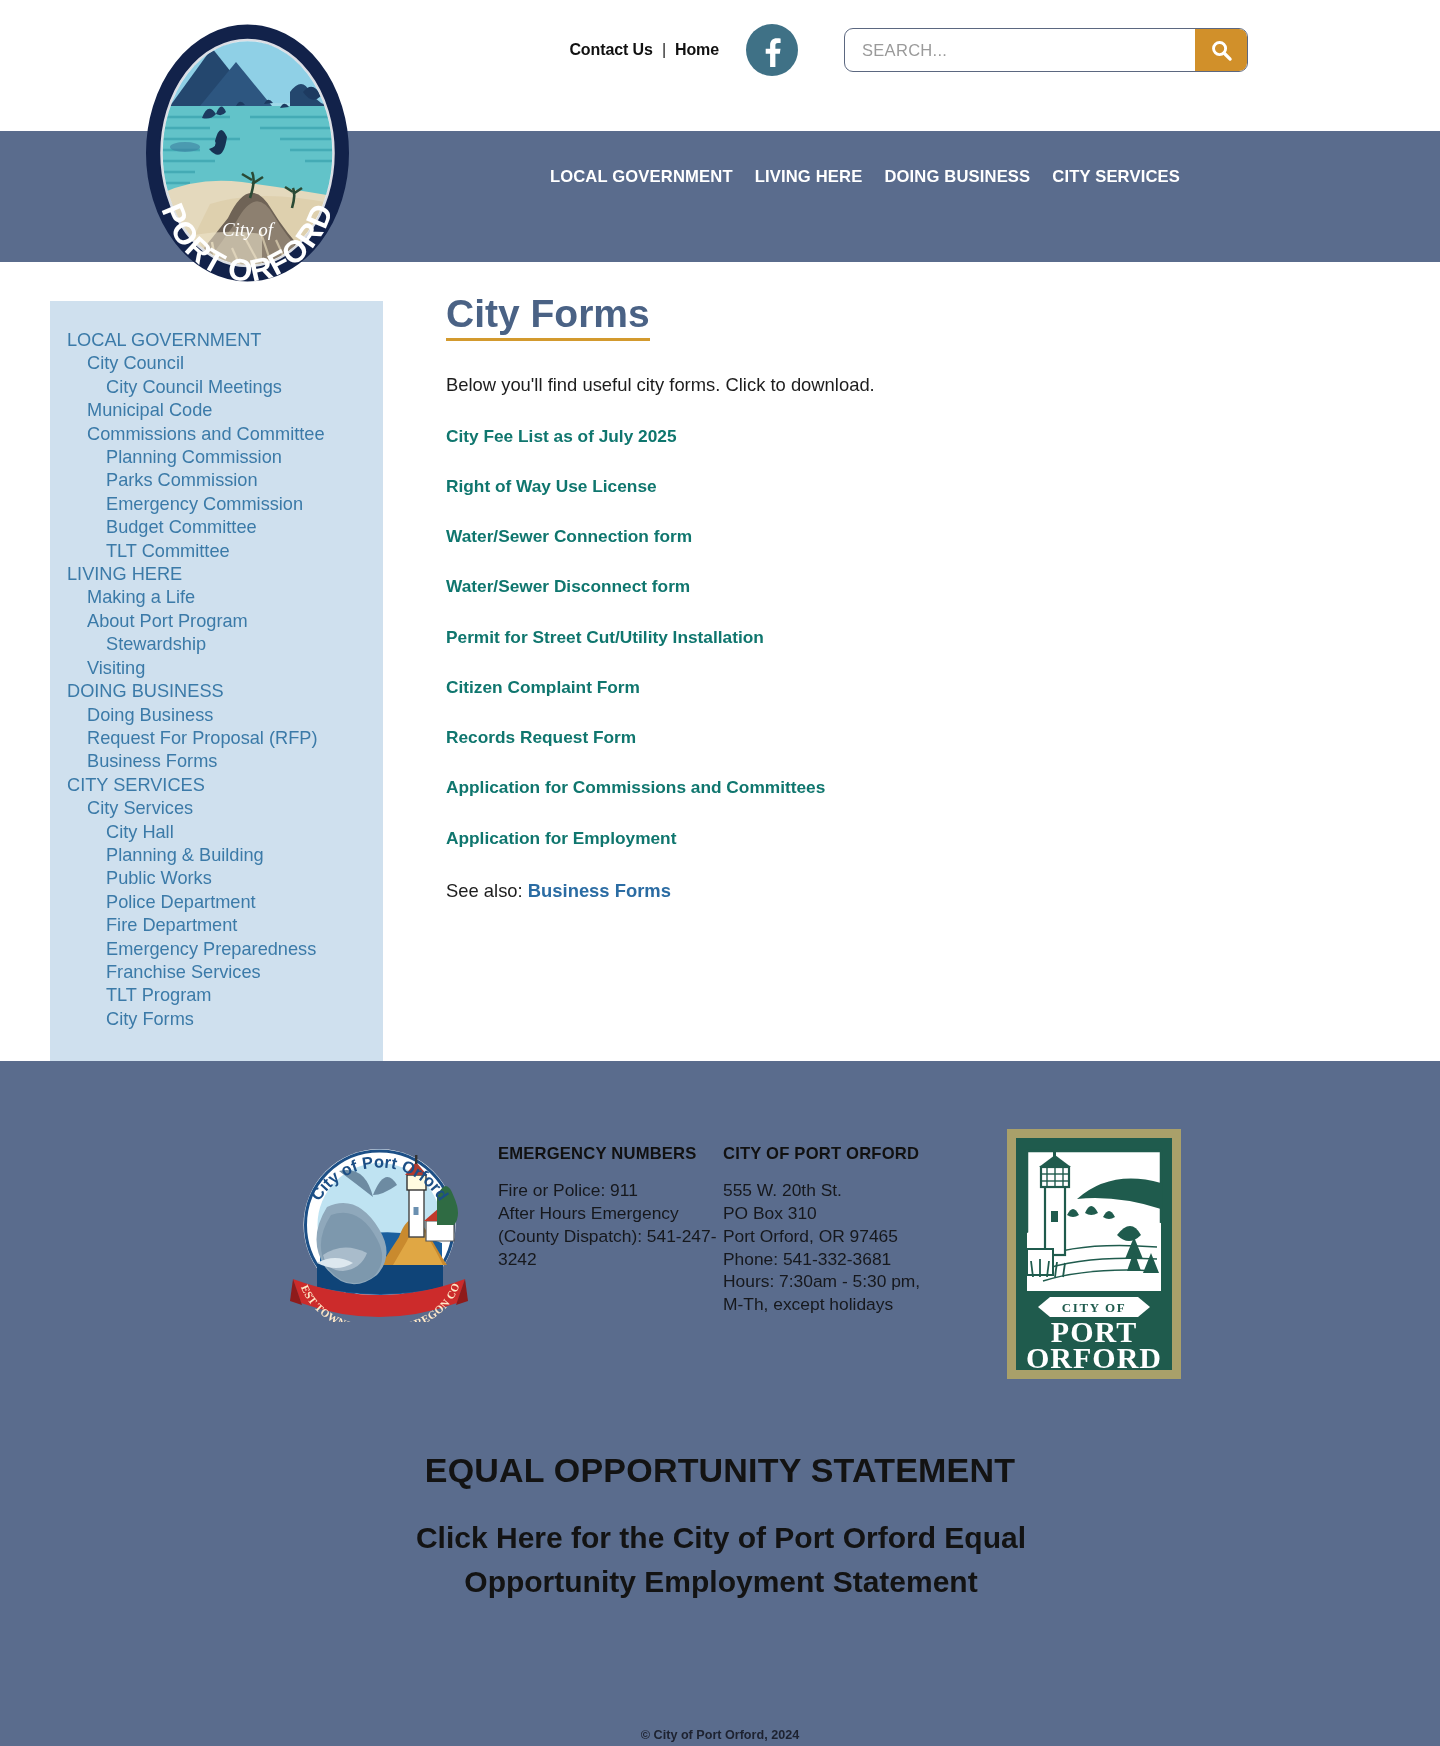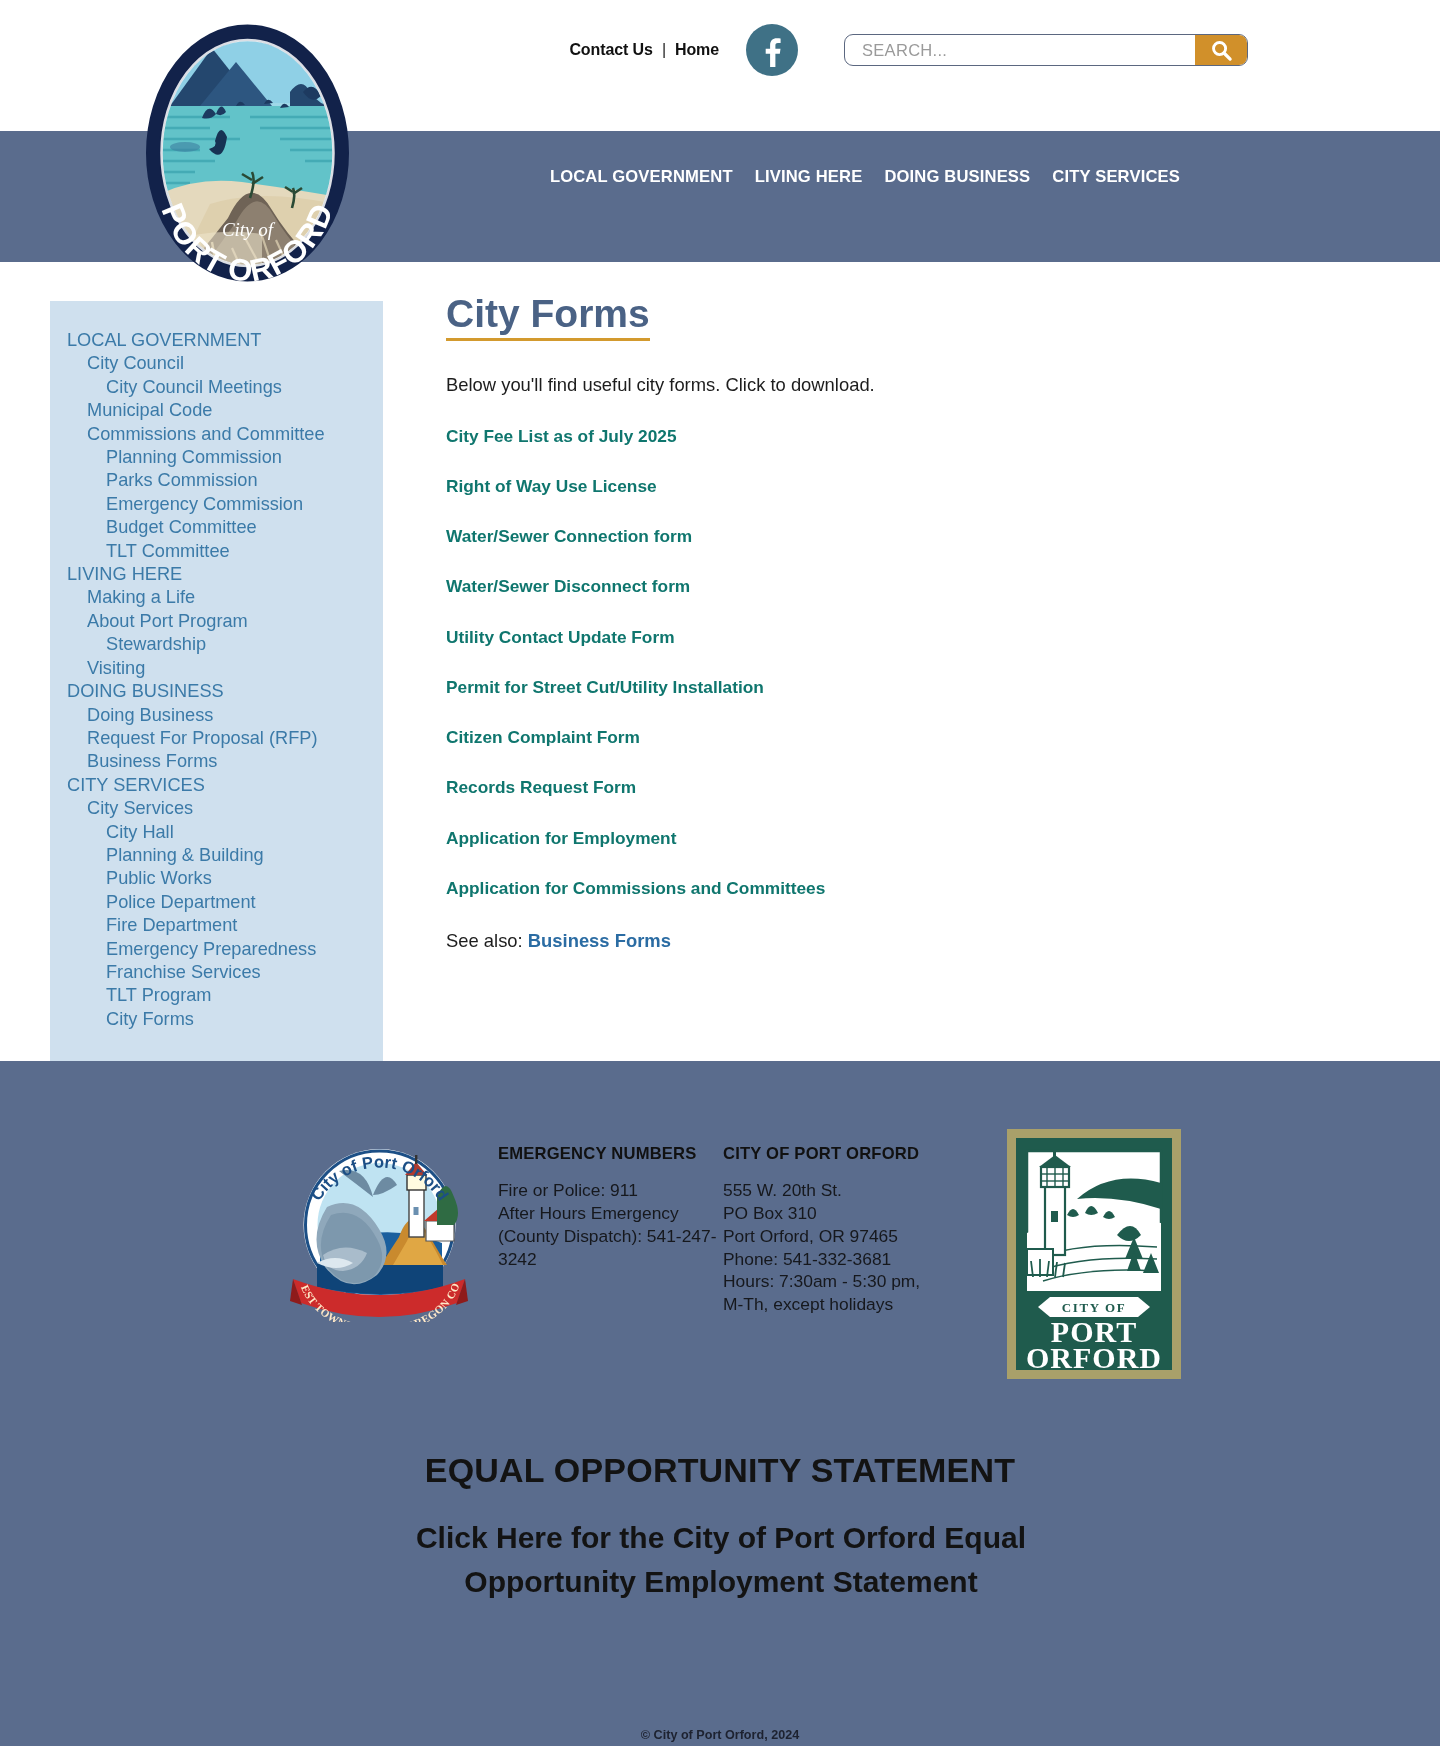--- a/index.html
+++ b/index.html
@@ -49,21 +49,21 @@
     border-radius: 50%;
     background: #3f7186;
     display: flex; align-items: center; justify-content: center;
     flex: none;
   }
   .fb-icon svg { display:block; }
 
   .search-wrap {
     margin-left: 46px;
     width: 404px;
-    height: 32px;
+    height: 44px;
     border: 1.6px solid #5b6780;
     border-radius: 9px;
     background: #ffffff;
     display: flex;
     overflow: hidden;
     flex: none;
   }
   .search-input {
     flex: 1;
     border: 0;
@@ -413,26 +413,25 @@
     </nav>
 
   <main class="content">
     <h1 class="page-title">City Forms</h1>
     <p class="intro">Below you'll find useful city forms. Click to download.</p>
     <div id="forms-list">
         <a href="#" class="form-link">City Fee List as of July 2025</a>
         <a href="#" class="form-link">Right of Way Use License</a>
         <a href="#" class="form-link">Water/Sewer Connection form</a>
         <a href="#" class="form-link">Water/Sewer Disconnect form</a>
-        <a href="#" class="form-link">Utility Contact Update Form</a>
         <a href="#" class="form-link">Permit for Street Cut/Utility Installation</a>
         <a href="#" class="form-link">Citizen Complaint Form</a>
         <a href="#" class="form-link">Records Request Form</a>
+        <a href="#" class="form-link">Application for Commissions and Committees</a>
         <a href="#" class="form-link">Application for Employment</a>
-        <a href="#" class="form-link">Application for Commissions and Committees</a>
       </div>
     <p class="see-also">
       <span>See also: </span><a href="#">Business Forms</a>
     </p>
   </main>
 </div>
 
 <footer class="footer">
 
   <div class="footer-cols">

